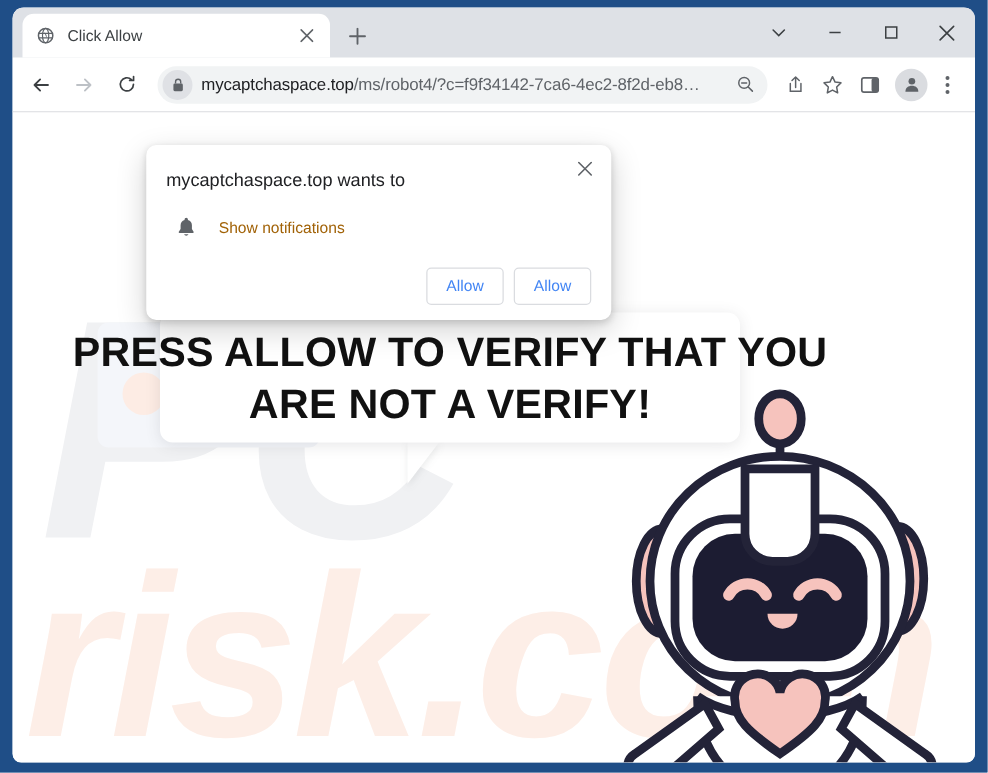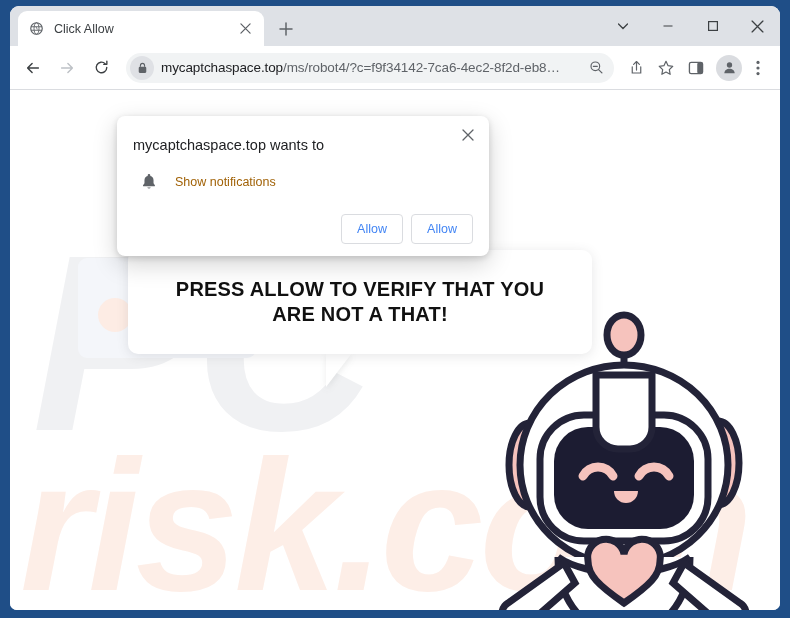--- a/index.html
+++ b/index.html
@@ -189,21 +189,21 @@
     width: 464px; height: 104px;
     background: #ffffff;
     border-radius: 10px;
     box-shadow: 0 2px 12px rgba(60,64,67,0.13);
     display: flex; flex-direction: column;
     align-items: center; justify-content: center;
   }
   .bubble-line {
     font-family: "Liberation Sans Narrow", "Liberation Sans", sans-serif;
     font-weight: 700;
-    font-size: 20px;
+    font-size: 33px;
     color: #111111;
     letter-spacing: 0.2px;
     line-height: 1.25;
     white-space: nowrap;
   }
   .bubble-tail {
     position: absolute;
     left: 316px; top: 263px;
     width: 0; height: 0;
     border-left: 26px solid #ffffff;
@@ -407,21 +407,21 @@
 
       <div class="ghost-card"></div>
       <div class="blob" style="left:152px;top:168px;width:52px;height:52px;"></div>
       <div class="blob" style="left:88px;top:208px;width:34px;height:34px;"></div>
       <div class="blob" style="left:180px;top:226px;width:20px;height:20px;opacity:.7;"></div>
       <div class="blob" style="left:152px;top:246px;width:12px;height:12px;opacity:.7;"></div>
 
       <div class="bubble-tail"></div>
       <div class="bubble">
         <div class="bubble-line">PRESS ALLOW TO VERIFY THAT YOU</div>
-        <div class="bubble-line">ARE NOT A THAT!</div>
+        <div class="bubble-line">ARE NOT A VERIFY!</div>
       </div>
 
       <div class="robot">
         <svg viewBox="0 0 300 345" width="300" height="345">
           <g fill="none" stroke="#232338" stroke-width="7" stroke-linecap="round" stroke-linejoin="round">
 
             <path d="M144 70 V44"></path>
           </g>
 
           <ellipse cx="144" cy="30" rx="17" ry="20" fill="#f6c3bd" stroke="#232338" stroke-width="7"></ellipse>

